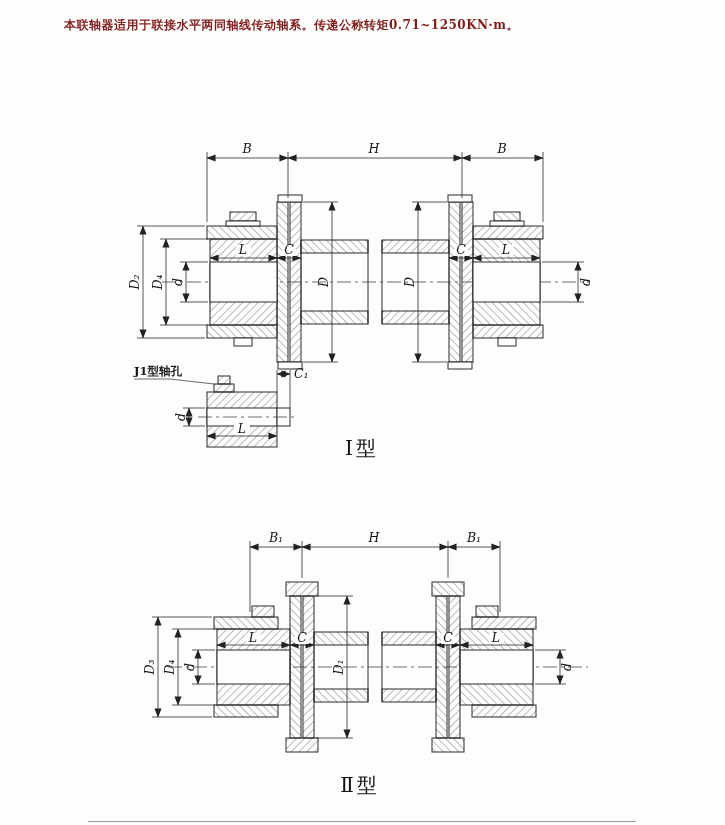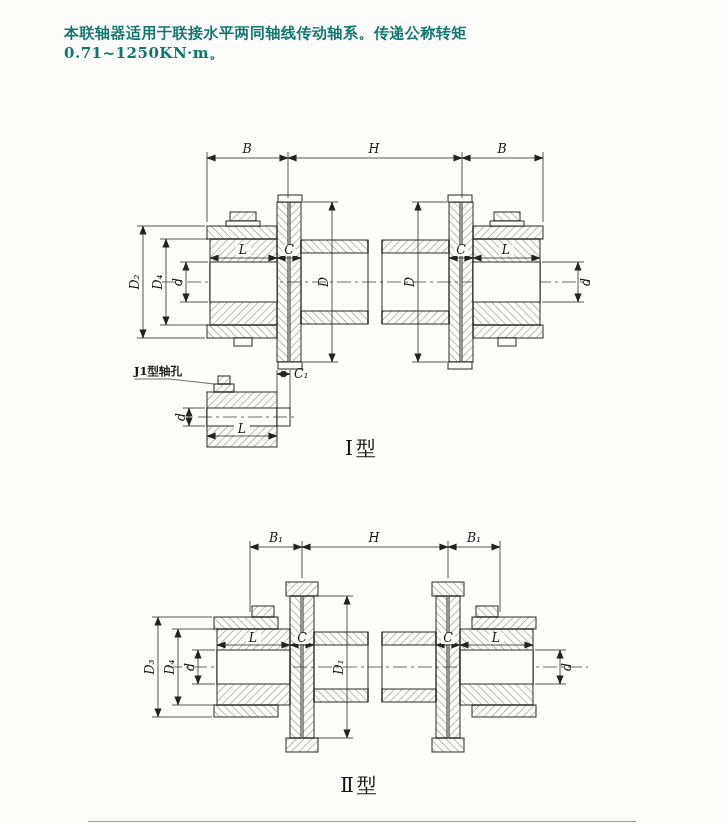--- a/index.html
+++ b/index.html
@@ -1,19 +1,19 @@
 <!DOCTYPE html>
 <html><head>
 <meta charset="utf-8">
 <style>
   html,body{margin:0;padding:0;background:#f6f6f4;}
   .page{position:relative;width:725px;height:825px;background:#fdfdfc;margin:0 auto;overflow:hidden;
         font-family:"DejaVu Serif","Liberation Serif",serif;}
-  .header-text{position:absolute;left:64px;top:24px;width:560px;font-size:15px;font-weight:600;
-        color:#0f766e;letter-spacing:.5px;line-height:1.3;}
+  .header-text{position:absolute;left:64px;top:18px;width:560px;font-size:12px;font-weight:600;
+        color:#7f1d1d;letter-spacing:.5px;line-height:1.3;}
   .bottom-rule{position:absolute;left:88px;top:821px;width:548px;height:1px;background:#9a9a9a;}
   svg{position:absolute;left:0;top:0;}
   .ln{stroke:#2b2b2b;stroke-width:1;fill:none;}
   .dim{stroke:#2b2b2b;stroke-width:.8;fill:none;}
   .cl{stroke:#2b2b2b;stroke-width:.7;fill:none;stroke-dasharray:14 4 3 4;}
   .thin{stroke:#2b2b2b;stroke-width:.7;fill:none;}
   .hatch1{fill:url(#h1);stroke:#2b2b2b;stroke-width:1;}
   .hatch2{fill:url(#h2);stroke:#2b2b2b;stroke-width:1;}
   .white{fill:#fdfdfc;stroke:#2b2b2b;stroke-width:1;}
   .mask{fill:#fdfdfc;stroke:none;}

